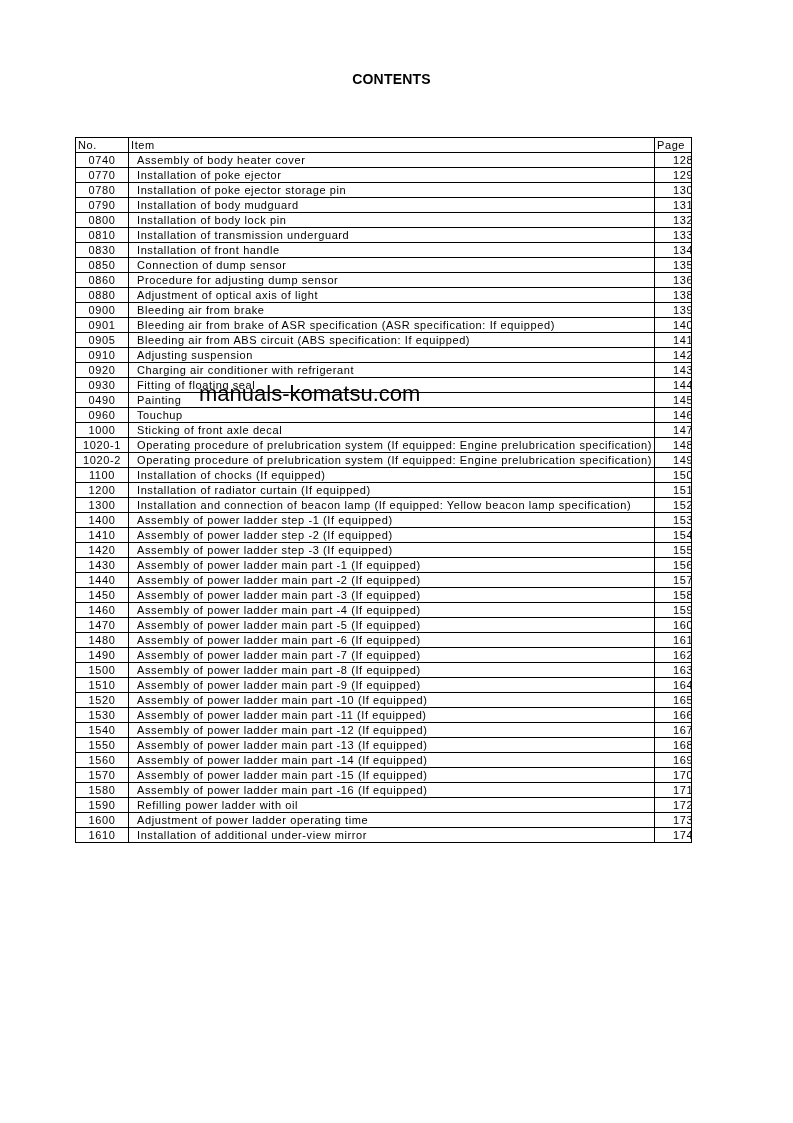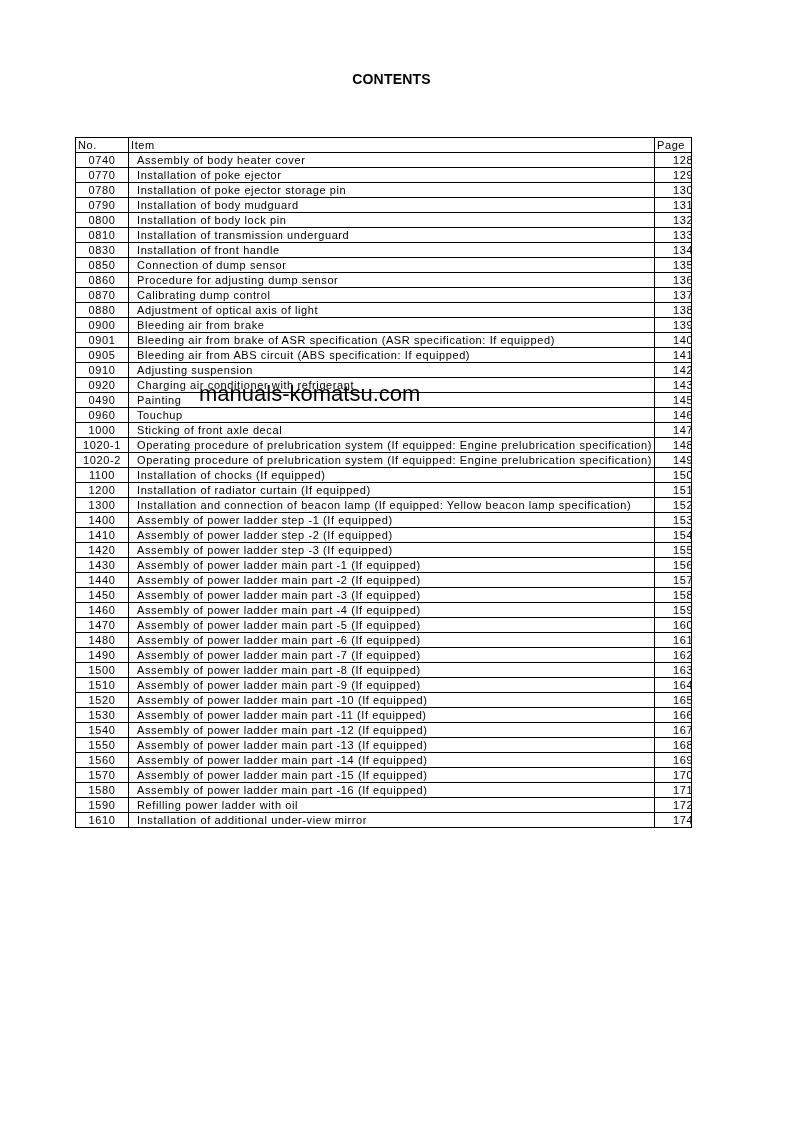--- a/index.html
+++ b/index.html
@@ -74,25 +74,20 @@
         <td class="no">0850</td>
         <td class="item">Connection of dump sensor</td>
         <td class="page">135</td>
       </tr>
       <tr>
         <td class="no">0860</td>
         <td class="item">Procedure for adjusting dump sensor</td>
         <td class="page">136</td>
       </tr>
       <tr>
-        <td class="no">0870</td>
-        <td class="item">Calibrating dump control</td>
-        <td class="page">137</td>
-      </tr>
-      <tr>
         <td class="no">0880</td>
         <td class="item">Adjustment of optical axis of light</td>
         <td class="page">138</td>
       </tr>
       <tr>
         <td class="no">0900</td>
         <td class="item">Bleeding air from brake</td>
         <td class="page">139</td>
       </tr>
       <tr>
@@ -109,20 +104,25 @@
         <td class="no">0910</td>
         <td class="item">Adjusting suspension</td>
         <td class="page">142</td>
       </tr>
       <tr>
         <td class="no">0920</td>
         <td class="item">Charging air conditioner with refrigerant</td>
         <td class="page">143</td>
       </tr>
       <tr>
+        <td class="no">0930</td>
+        <td class="item">Fitting of floating seal</td>
+        <td class="page">144</td>
+      </tr>
+      <tr>
         <td class="no">0490</td>
         <td class="item">Painting</td>
         <td class="page">145</td>
       </tr>
       <tr>
         <td class="no">0960</td>
         <td class="item">Touchup</td>
         <td class="page">146</td>
       </tr>
       <tr>
@@ -249,20 +249,25 @@
         <td class="no">1580</td>
         <td class="item">Assembly of power ladder main part -16 (If equipped)</td>
         <td class="page">171</td>
       </tr>
       <tr>
         <td class="no">1590</td>
         <td class="item">Refilling power ladder with oil</td>
         <td class="page">172</td>
       </tr>
       <tr>
+        <td class="no">1600</td>
+        <td class="item">Adjustment of power ladder operating time</td>
+        <td class="page">173</td>
+      </tr>
+      <tr>
         <td class="no">1610</td>
         <td class="item">Installation of additional under-view mirror</td>
         <td class="page">174</td>
       </tr>
     </tbody>
 </table>
 
 <div class="watermark">manuals-komatsu.com</div>
 
 </body></html>

